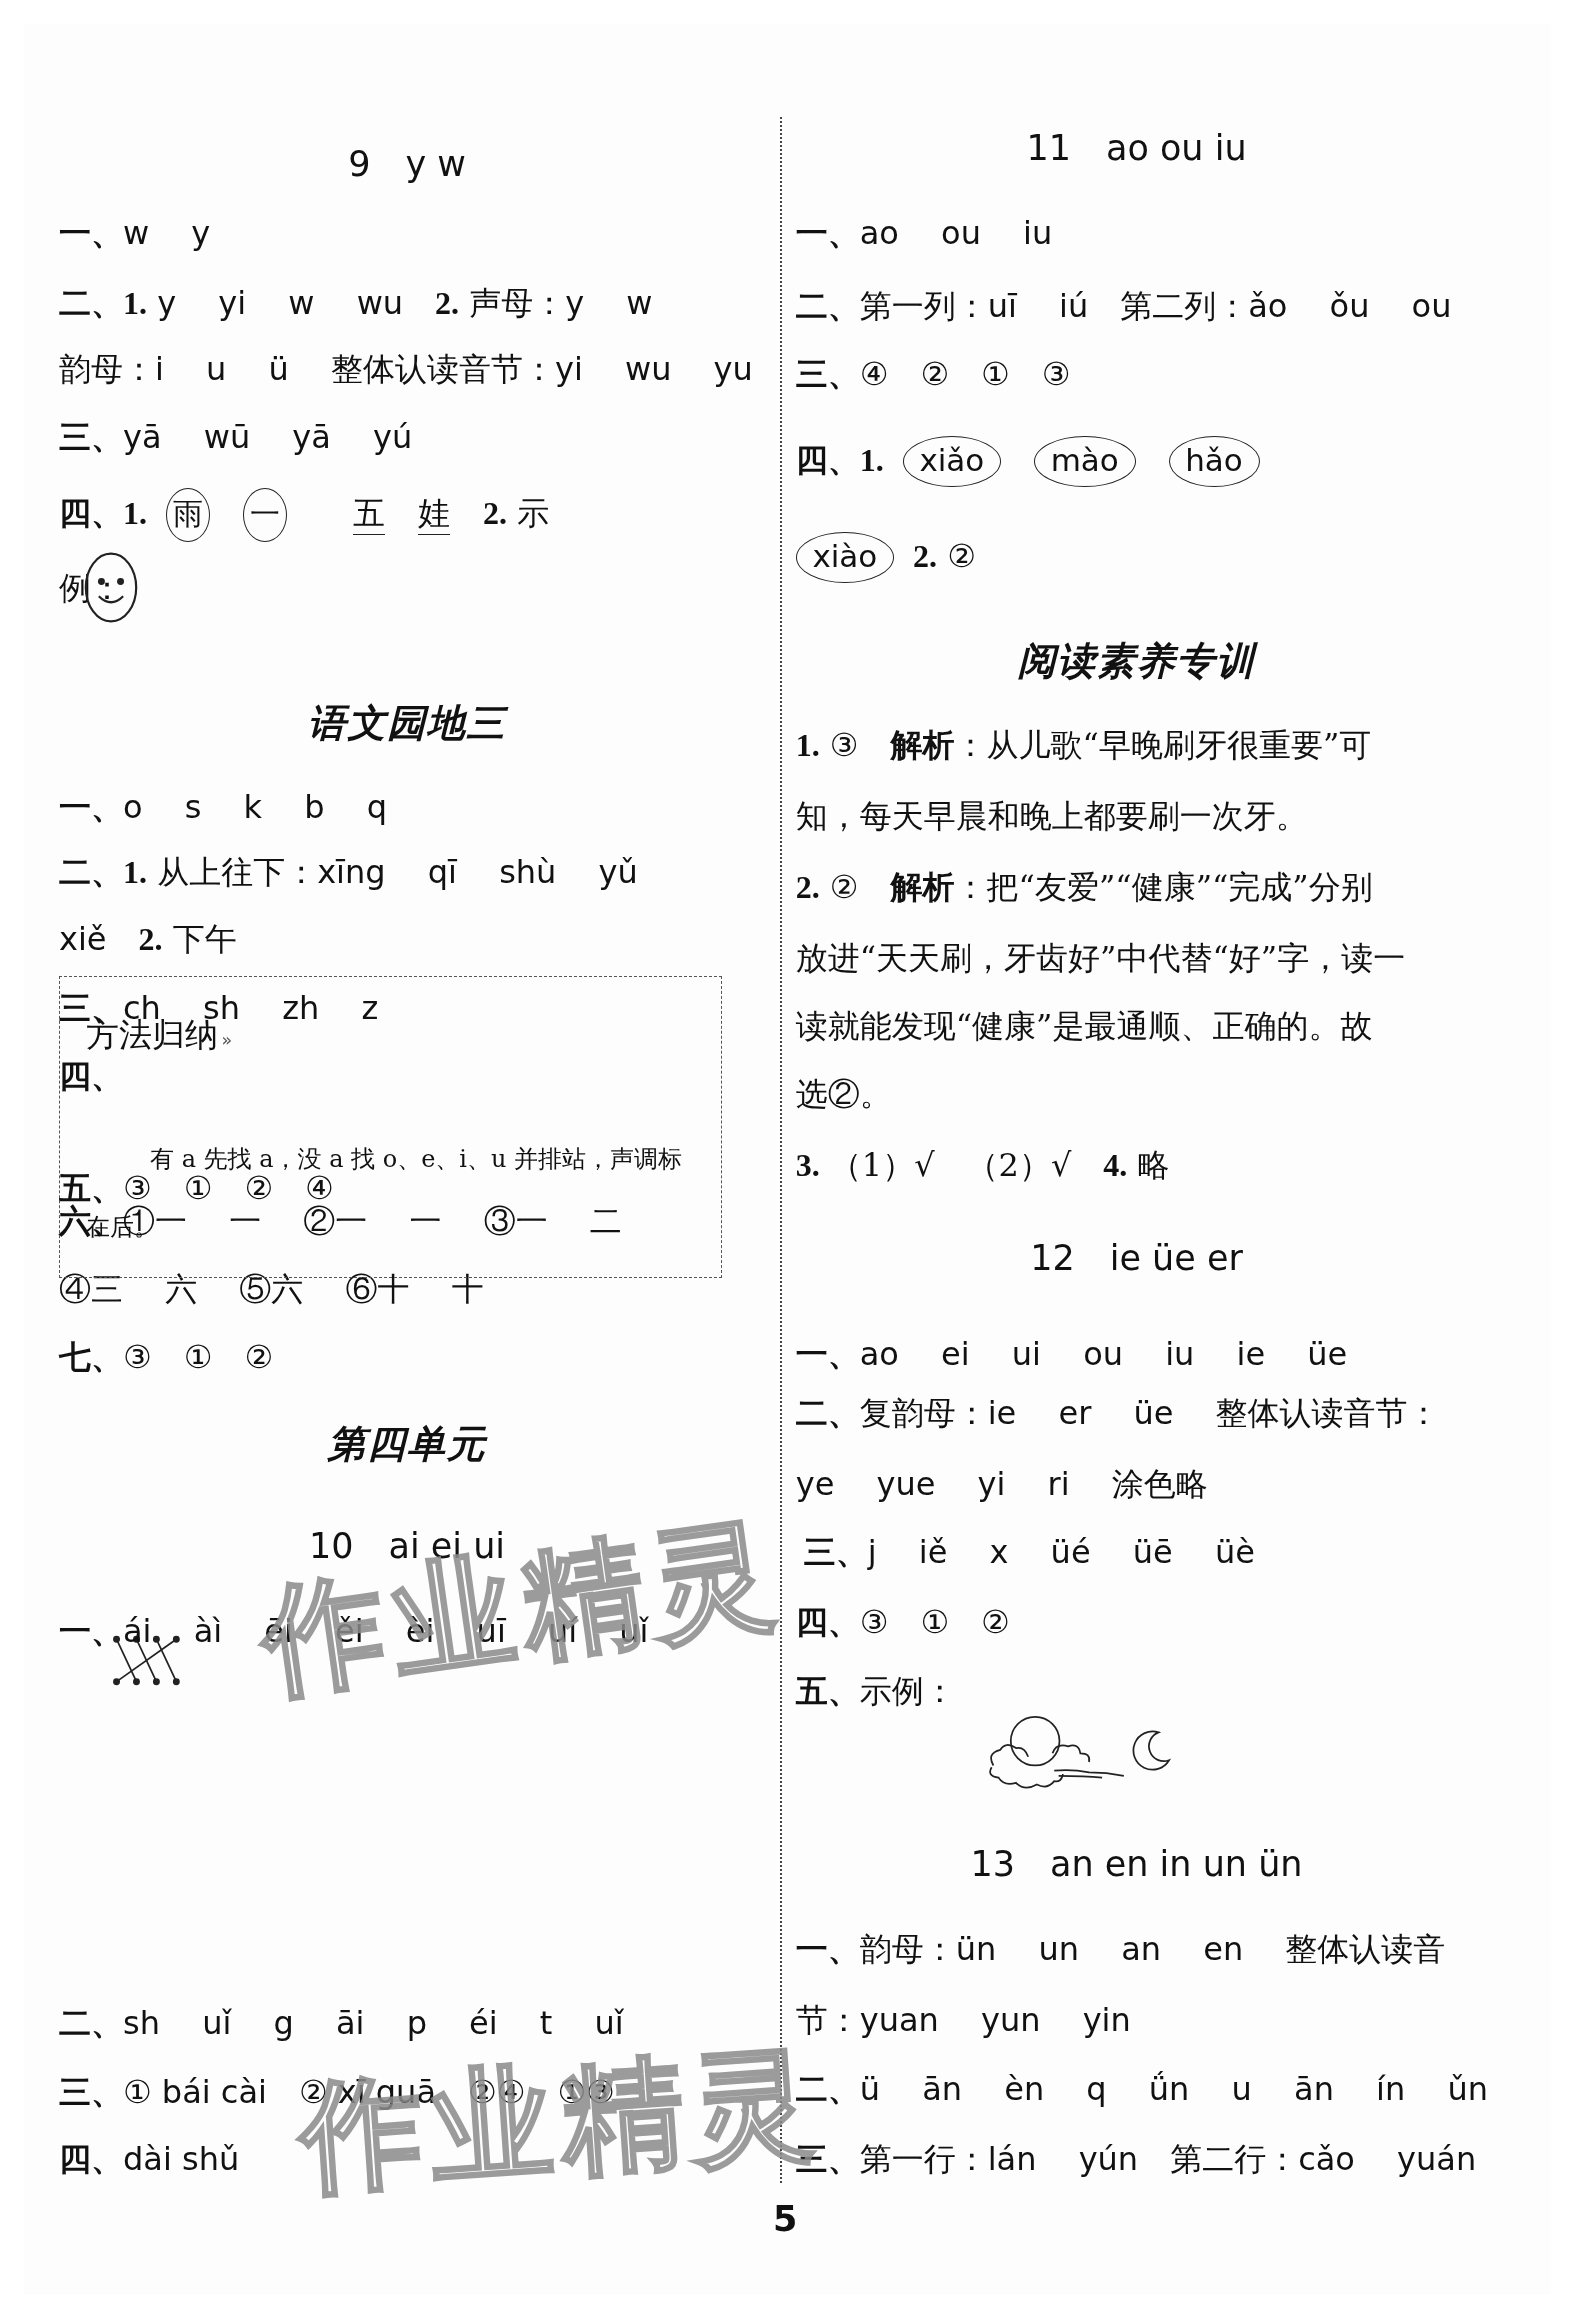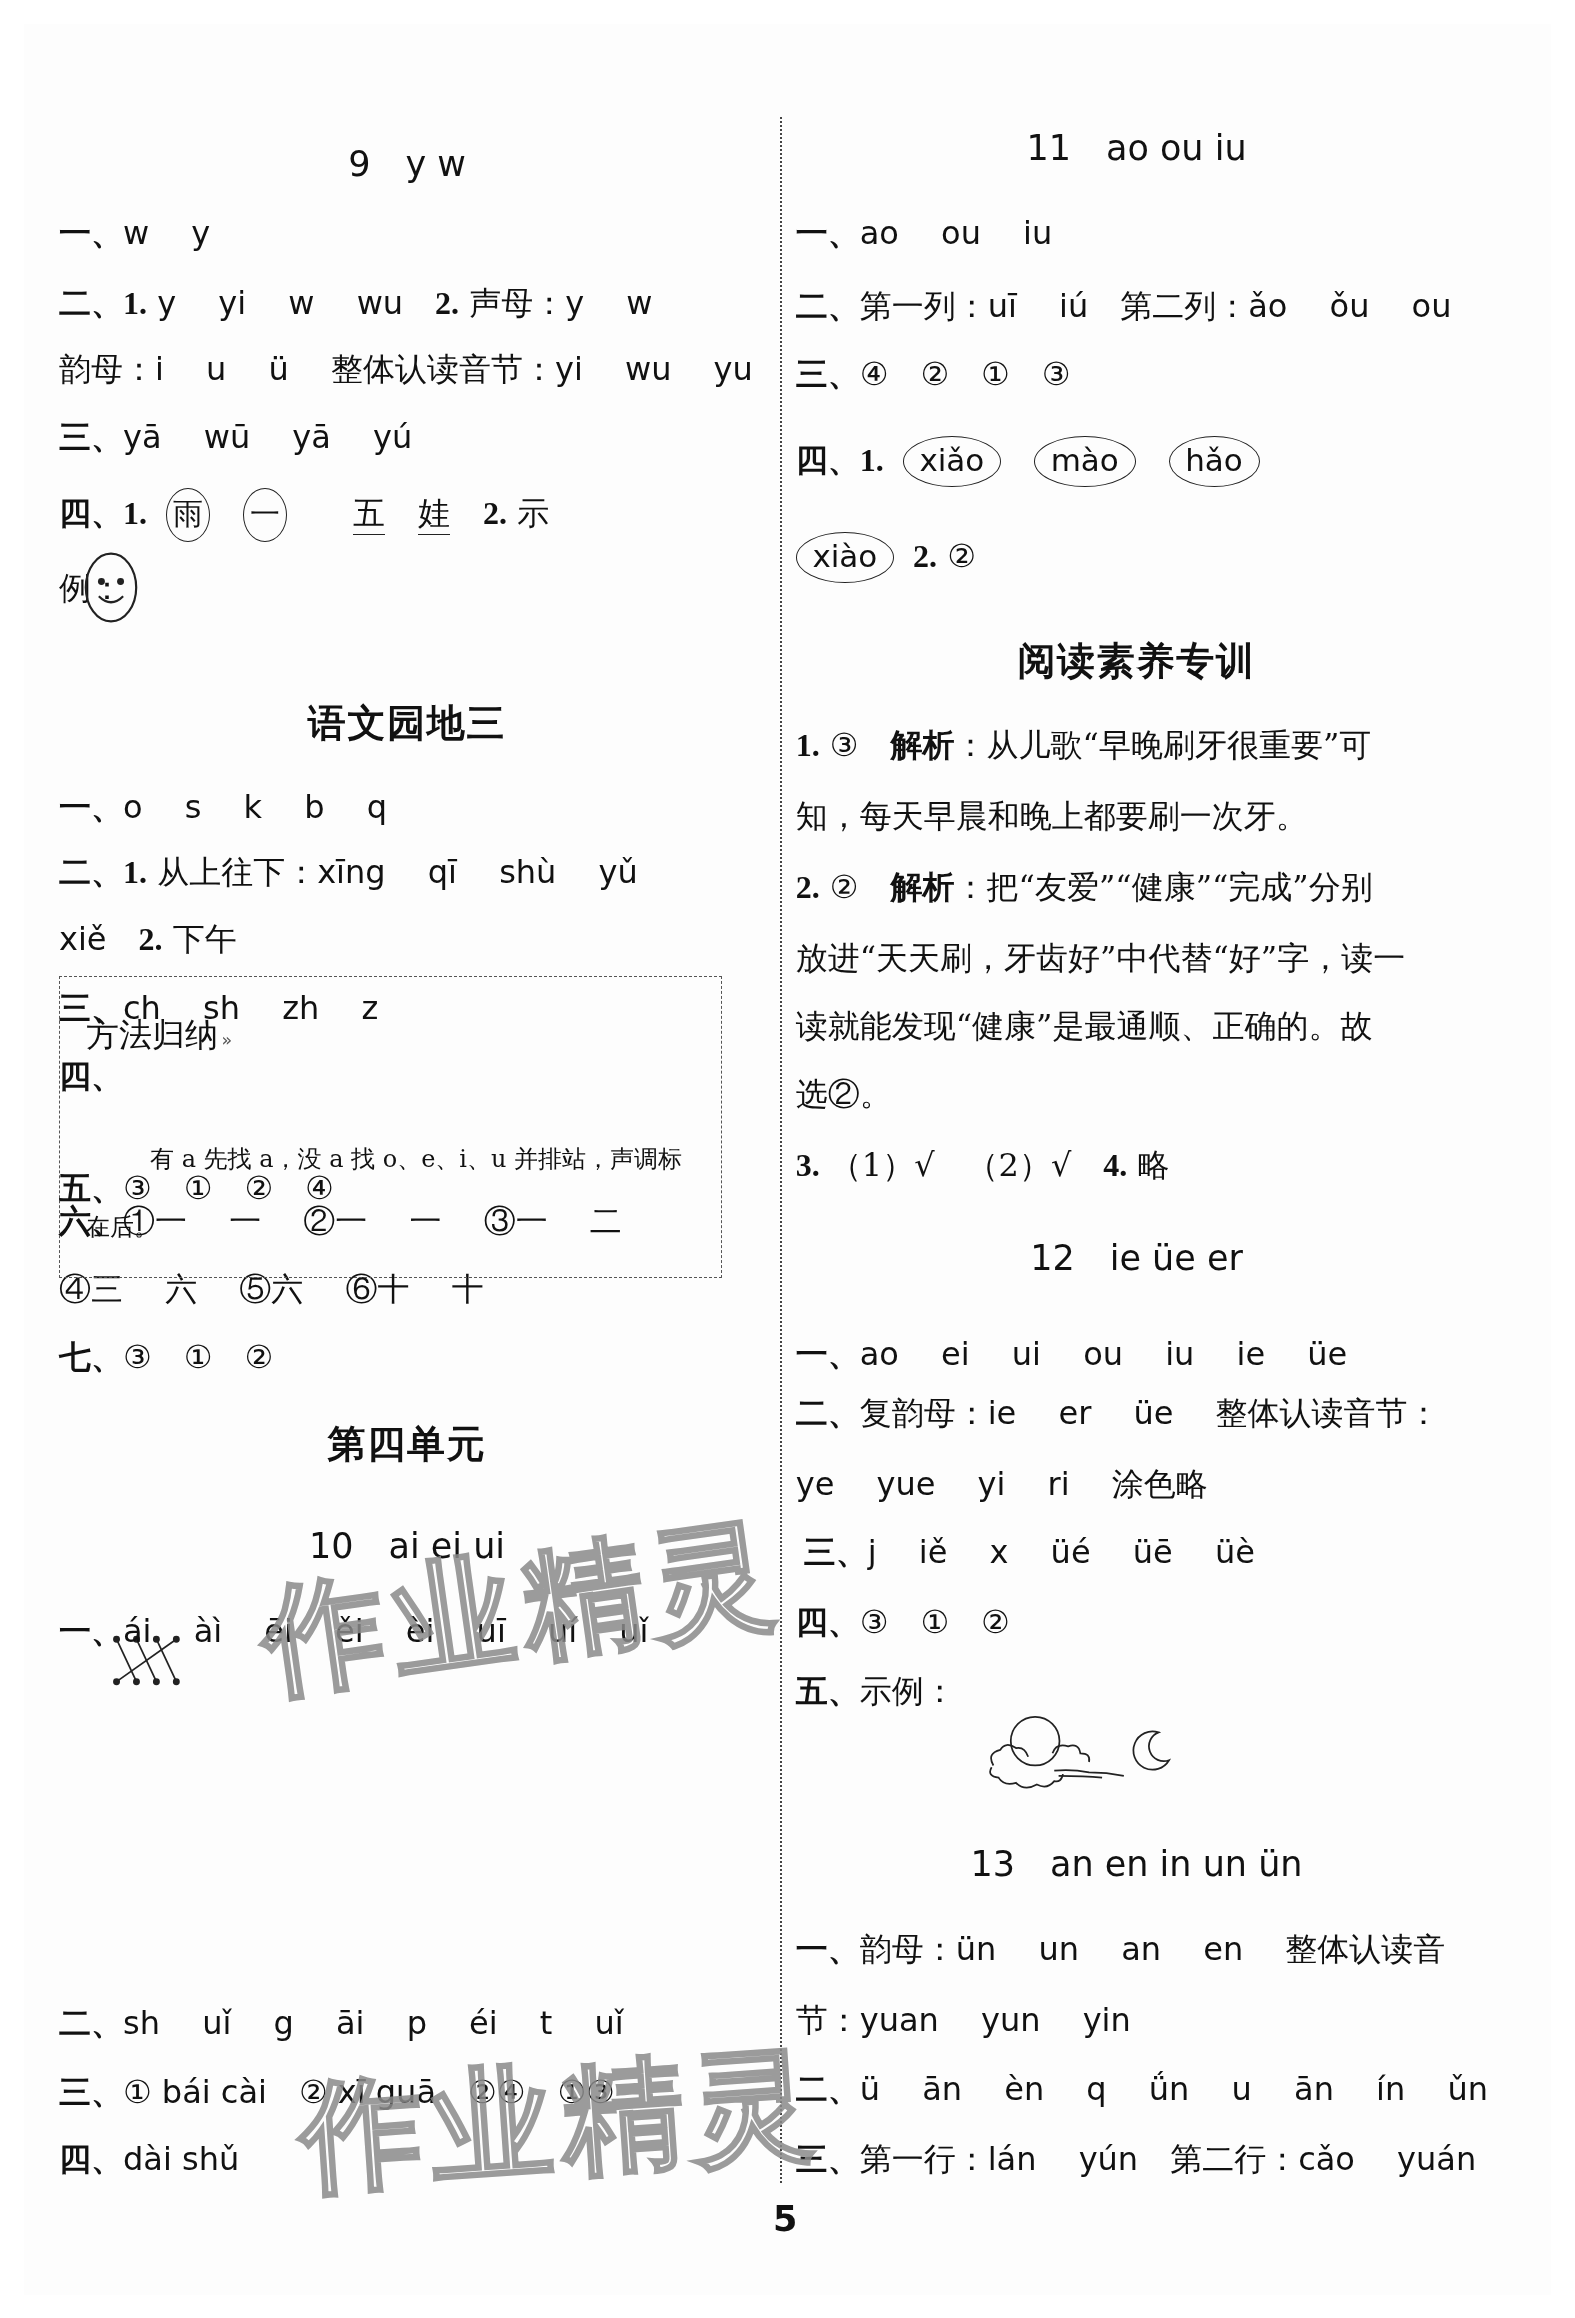--- a/index.html
+++ b/index.html
@@ -10,21 +10,21 @@
   .col-left { left:59px; width:696px; }
   .col-right { left:780px; width:713px; }
   .divider { position:absolute; left:780px; top:117px; height:2066px; border-left:2.6px dotted #444; }
   .row { position:absolute; left:0; font-size:32px; line-height:44px; white-space:nowrap; }
   .row .lbl { font-family:"DejaVu Serif", "Liberation Serif", serif; font-weight:bold; }
   .num { font-family:"Liberation Serif", serif; font-weight:bold; }
   .sp { display:inline-block; width:33px; }
   .sp2 { display:inline-block; width:19px; }
   .title { position:absolute; font-size:35px; text-align:center; }
   .title-bold { position:absolute; font-size:38px; font-weight:bold; text-align:center;
-                font-family:"DejaVu Sans", sans-serif; letter-spacing:1.7px; }
+                font-family:"DejaVu Sans", sans-serif; letter-spacing:1.7px;font-style:italic; }
   .cjk { font-family:"DejaVu Serif", serif; }
   .circ { display:inline-block; width:42px; height:52px; border:1.7px solid #222; border-radius:50%;
           text-align:center; line-height:50px; font-size:30px; vertical-align:middle; }
   .oval { display:inline-block; padding:0 15.7px; height:49px; border:1.7px solid #222; border-radius:50%;
           text-align:center; line-height:47px; font-size:31px; vertical-align:middle; }
   .uline { border-bottom:1.7px solid #222; padding-bottom:1.7px; }
   .methodbox { position:absolute; left:99px; top:1653px; width:661px; height:300px;
                border:1.7px dashed #555; }
   .mb-head { position:absolute; left:26px; top:36px; font-size:33px; }
   .mb-head .chev { font-size:17.4px; color:#555; margin-left:3.5px; }

